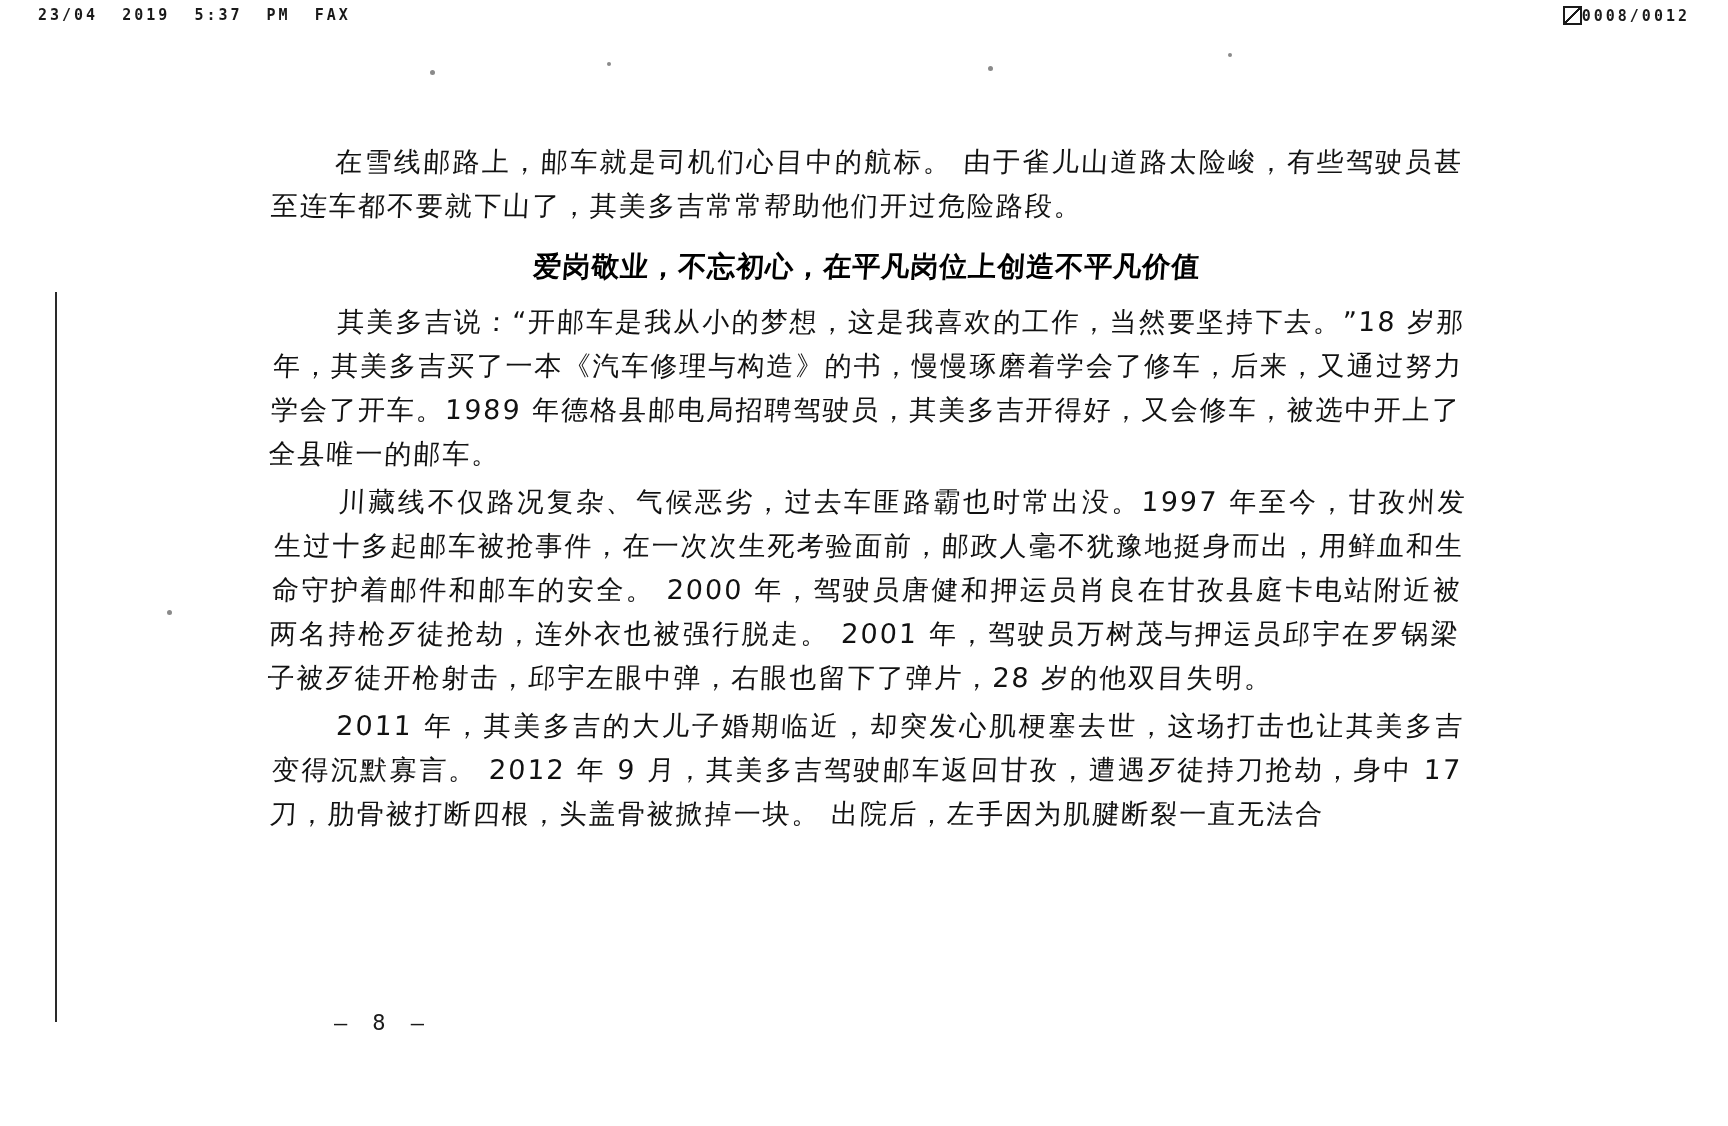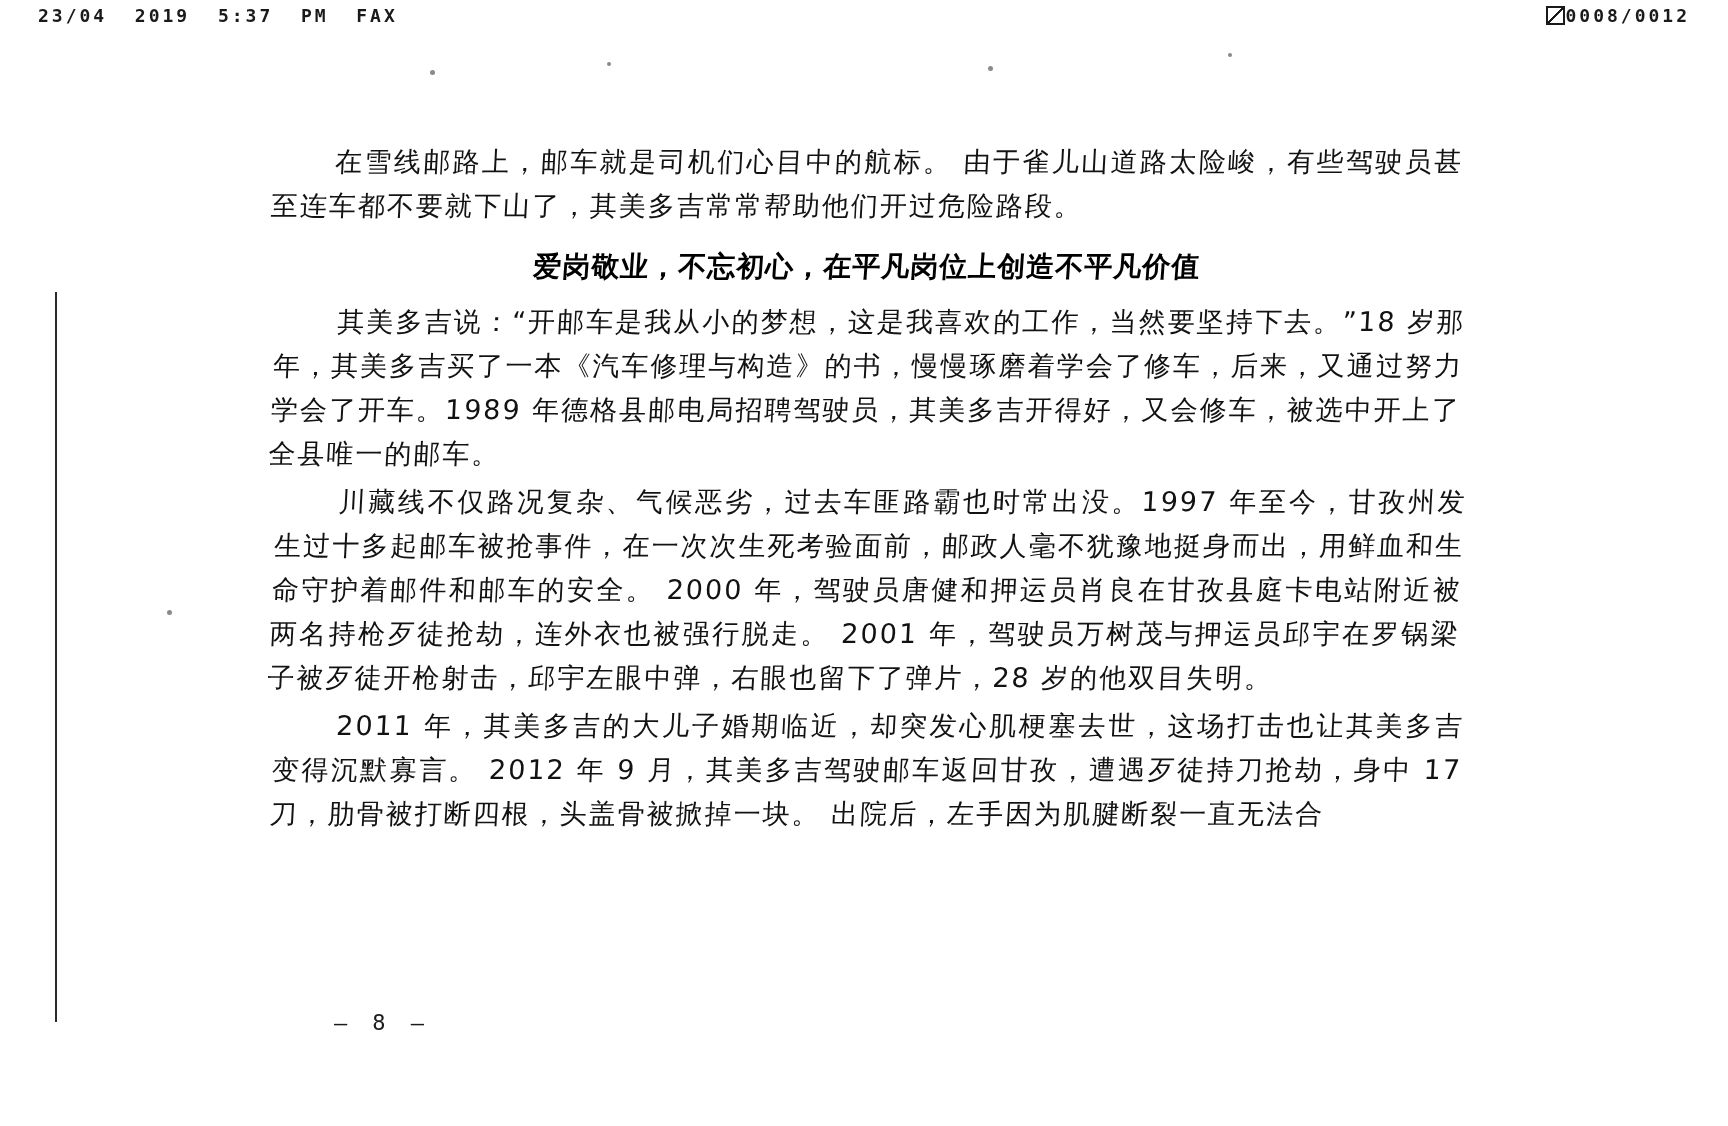--- a/index.html
+++ b/index.html
@@ -22,31 +22,31 @@
     top: 0;
     left: 0;
     width: 1728px;
     height: 30px;
     display: flex;
     align-items: center;
     justify-content: space-between;
     padding: 4px 38px;
     box-sizing: border-box;
     font-family: "DejaVu Sans Mono", monospace;
-    font-size: 18px;
+    font-size: 15px;
     letter-spacing: 3px;
     color: #1a1a1a;
     font-weight: 600;
   }
   .fax-header .left {
     white-space: pre;
   }
   .fax-header .right {
     display: flex;
-    align-items: center;
+    align-items: flex-end;
     gap: 0;
     white-space: pre;
   }
   .fax-icon {
     display: inline-block;
     width: 15px;
     height: 15px;
     border: 2px solid #1a1a1a;
     position: relative;
   }

